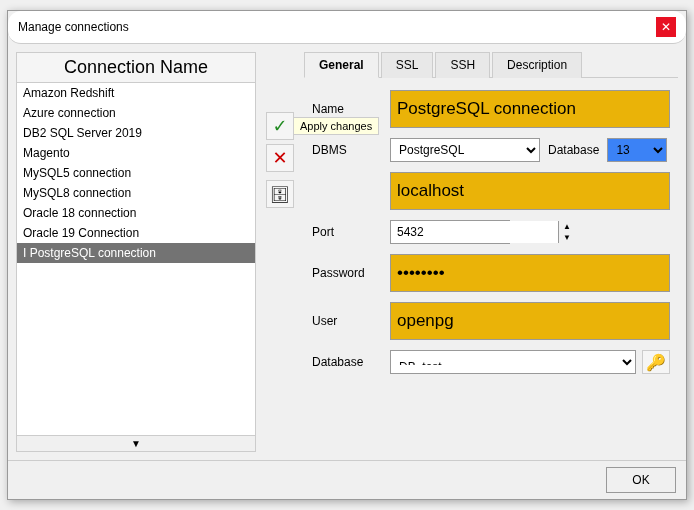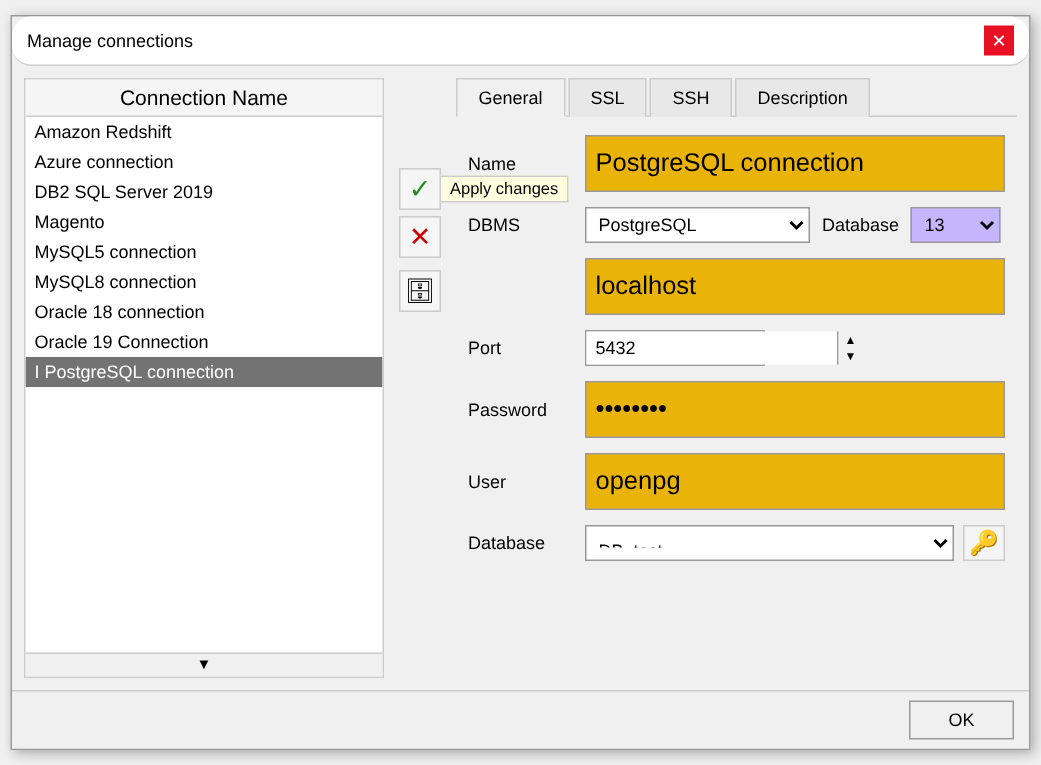--- a/index.html
+++ b/index.html
@@ -59,21 +59,21 @@
       background: #fff;
       border: 1px solid #ccc;
       display: flex;
       flex-direction: column;
       overflow: hidden;
     }
     .list-header {
       background: #f5f5f5;
       border-bottom: 1px solid #ccc;
       padding: 4px 6px;
-      font-size: 14px;
+      font-size: 18px;
       text-align: center;
       font-weight: normal;
     }
     .list-scroll {
       flex: 1;
       overflow-y: auto;
       overflow-x: hidden;
       position: relative;
     }
     .list-scroll::-webkit-scrollbar {
@@ -162,21 +162,21 @@
       border-bottom: none;
       background: #e8e8e8;
       cursor: pointer;
       font-size: 12px;
       margin-right: 2px;
       margin-bottom: -1px;
     }
     .tab.active {
       background: #f0f0f0;
       border-bottom: 1px solid #f0f0f0;
-      font-weight: normal;
+      font-weight: bold;
     }
     .form-fields {
       flex: 1;
       padding: 4px 8px;
     }
     .form-row {
       display: flex;
       align-items: center;
       margin-bottom: 10px;
       gap: 8px;
@@ -210,21 +210,21 @@
       font-size: 12px;
       padding: 2px 4px;
     }
     .version-label {
       font-size: 12px;
     }
     .version-select {
       width: 60px;
       height: 24px;
       border: 1px solid #999;
-      background: #c4b5fd;
+      background: #3b82f6;
       font-size: 12px;
       padding: 2px 4px;
     }
     .port-spin {
       width: 120px;
       height: 24px;
       border: 1px solid #999;
       background: #fff;
       display: flex;
       align-items: stretch;

